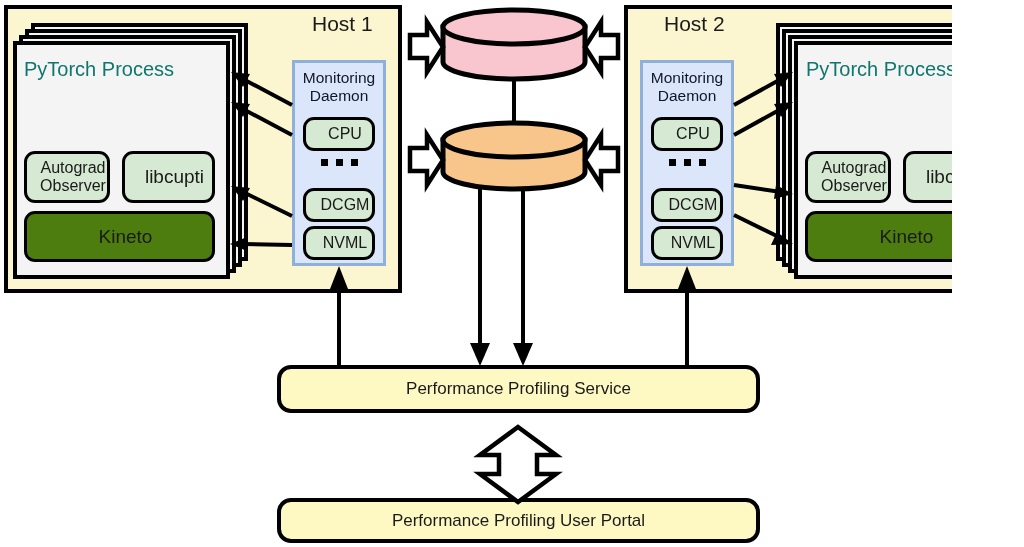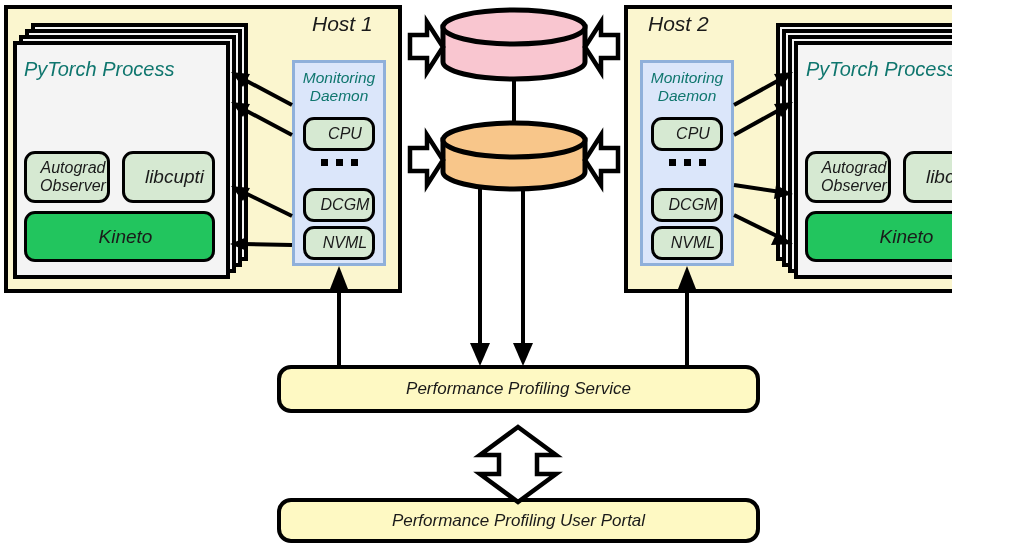--- a/index.html
+++ b/index.html
@@ -6,21 +6,20 @@
   body{
     font-family:"Liberation Sans", sans-serif;
     -webkit-font-smoothing:antialiased;
   }
   #stage{
     position:relative;
     width:952px;
     height:547px;
     background:#ffffff;
     overflow:hidden;
-    font-style:italic;
   }
 
   
   .host{
     position:absolute;
     background:#fbf6cf;
     border:4px solid #000;
     box-sizing:border-box;
   }
   .host-label{
@@ -59,37 +58,37 @@
     display:flex;
     align-items:center;
     justify-content:center;
     text-align:center;
     font-size:16px;
     line-height:1.12;
     color:#1a1a1a;
     padding-left:12px;
   }
   .chip.green{background:#d6e9d2;}
-  .chip.peach{background:#22c55e;}
+  .chip.peach{background:#4d7c0f;}
   .chip.big{font-size:19px;}
 
   
   .daemon{
     position:absolute;
     background:#dbe6fa;
     border:3px solid #8fb0da;
     box-sizing:border-box;
   }
   .daemon-title{
     position:absolute;
     width:100%;
     text-align:center;
     font-size:15.5px;
     line-height:1.18;
-    color:#0f766e;
+    color:#0f172a;
   }
   .dots{
     position:absolute;
     display:flex;
     gap:8px;
     align-items:center;
     justify-content:center;
     width:100%;
   }
   .dots i{
@@ -154,21 +153,21 @@
       <i></i>
     </div>
   <div class="chip green" style="left:303px;top:188px;width:72px;height:34px;">
     <span>DCGM</span>
   </div>
   <div class="chip green" style="left:303px;top:226px;width:72px;height:34px;">
     <span>NVML</span>
   </div>
 
   <div class="host" style="left:624px;top:5px;width:398px;height:288px;"></div>
-  <div class="host-label" style="left:648px;top:12px;">Host 2</div>
+  <div class="host-label" style="left:664px;top:12px;">Host 2</div>
 
   <div class="proc-shadow" style="left:776px;top:23px;width:217px;height:238px;"></div>
   <div class="proc-shadow" style="left:782px;top:29px;width:217px;height:238px;"></div>
   <div class="proc-shadow" style="left:788px;top:35px;width:217px;height:238px;"></div>
   <div class="proc-main" style="left:794px;top:41px;width:217px;height:238px;"></div>
   <div class="proc-title" style="left:806px;top:58px;">PyTorch Process</div>
 
   <div class="chip green" style="left:805px;top:151px;width:86px;height:52px;">
     <span>Autograd Observer</span>
   </div>

